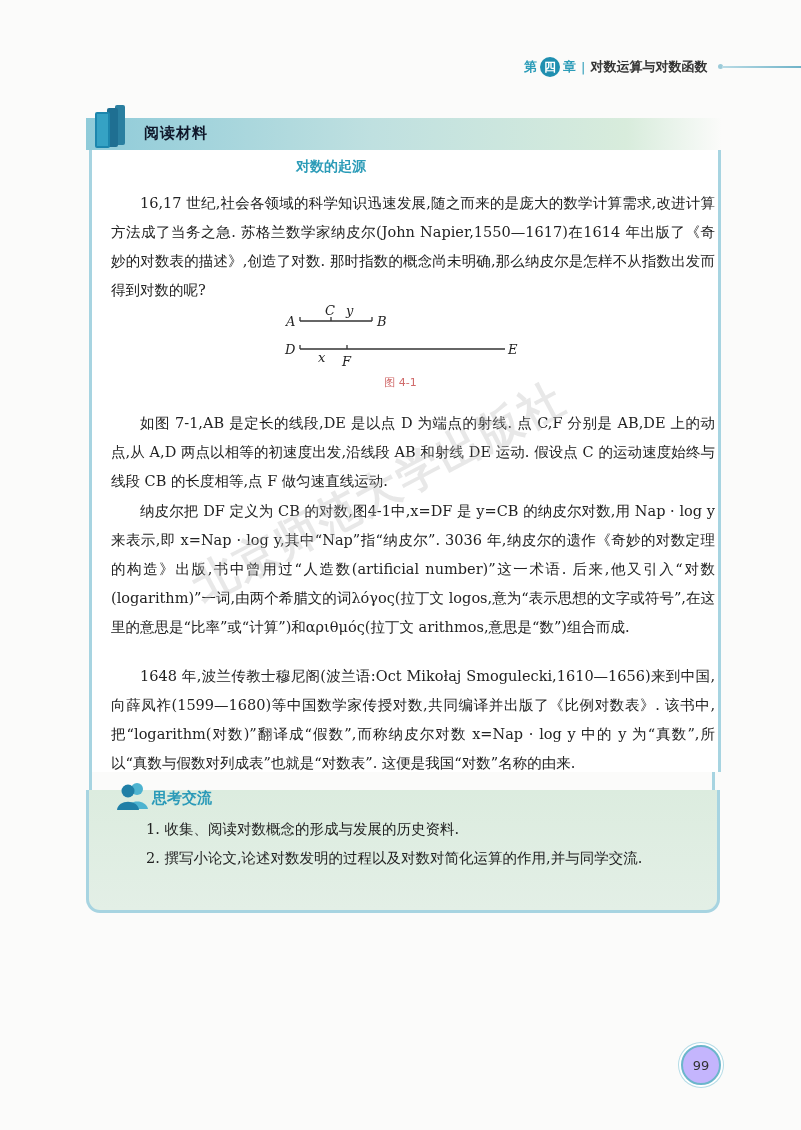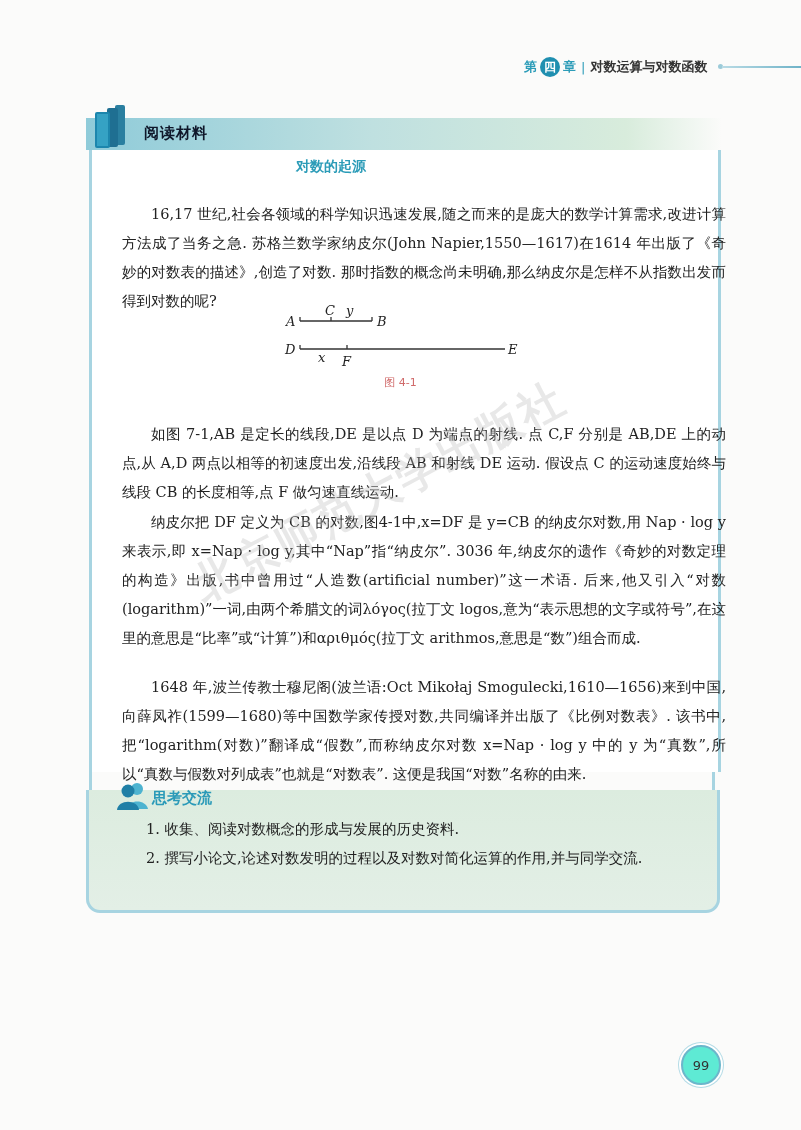--- a/index.html
+++ b/index.html
@@ -40,21 +40,21 @@
     .reading-label {
       position: absolute; left: 144px; top: 124px; color: #0f172a; font-weight: bold;
       font-family: "DejaVu Sans", sans-serif; font-size: 15px; letter-spacing: 1px;
     }
     .article-title {
       position: absolute; left: 0; width: 662px; top: 158px; text-align: center;
       color: #2c9cb8; font-family: "DejaVu Sans", sans-serif; font-weight: bold; font-size: 14px;
     }
     .para {
       position: absolute; left: 104px; width: 604px; font-size: 14.5px; line-height: 29px;
-      text-indent: 29px; text-align: justify; margin: 18px;
+      text-indent: 29px; text-align: justify; margin: 7px;
     }
     .p1 { top: 182px; }
     .p2 { top: 402px; }
     .p3 { top: 490px; }
     .p4 { top: 655px; }
 
     .figure { position: absolute; left: 270px; top: 300px; width: 260px; height: 95px; }
     .fig-caption {
       position: absolute; left: 0; width: 801px; top: 375px; text-align: center;
       color: #d06a6a; font-size: 11px; font-family: "DejaVu Sans", sans-serif;
@@ -83,21 +83,21 @@
       position: absolute; left: 196px; top: 560px; font-size: 44px; font-weight: bold;
       color: rgba(190,190,190,0.35); transform: rotate(-28deg); transform-origin: left center;
       font-family: "DejaVu Sans", sans-serif; letter-spacing: 2px; white-space: nowrap;
       pointer-events: none;
     }
 
     .page-number {
       position: absolute; left: 681px; top: 1045px; width: 36px; height: 36px; border-radius: 50%;
       border: 2px solid #6cb6cb; box-shadow: 0 0 0 2px #fff, 0 0 0 3px #b3dbe6;
       display: flex; align-items: center; justify-content: center;
-      font-family: "DejaVu Sans", sans-serif; font-size: 13px; color: #333; background: #5eead4;
+      font-family: "DejaVu Sans", sans-serif; font-size: 13px; color: #333; background: #c4b5fd;
     }
   </style>
 </head>
 <body>
 
 <div class="chapter-header">
   <span class="ch-di">第</span>
   <span class="ch-num">四</span>
   <span class="ch-zhang">章</span>
   <span class="ch-sep">|</span>

